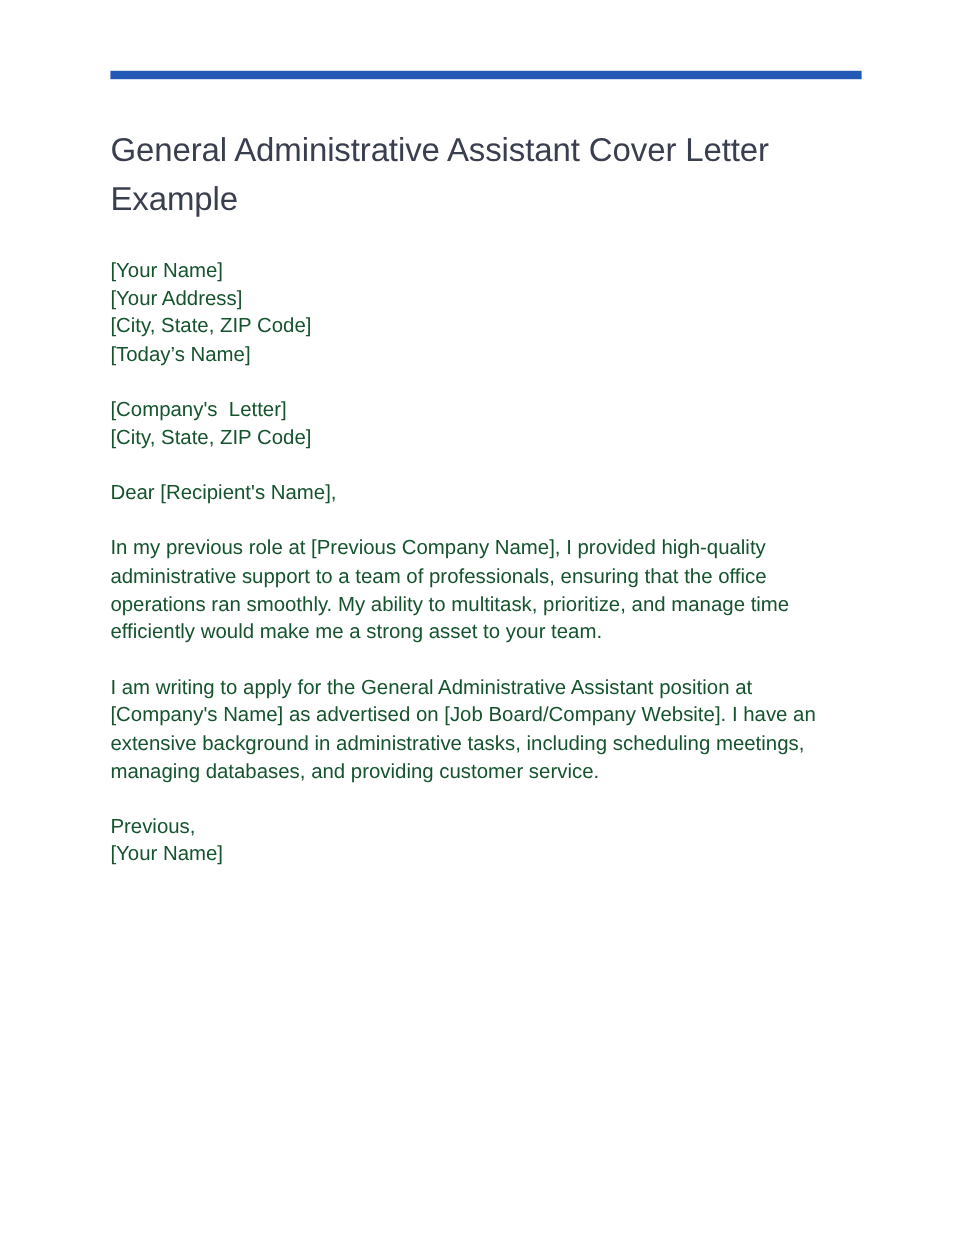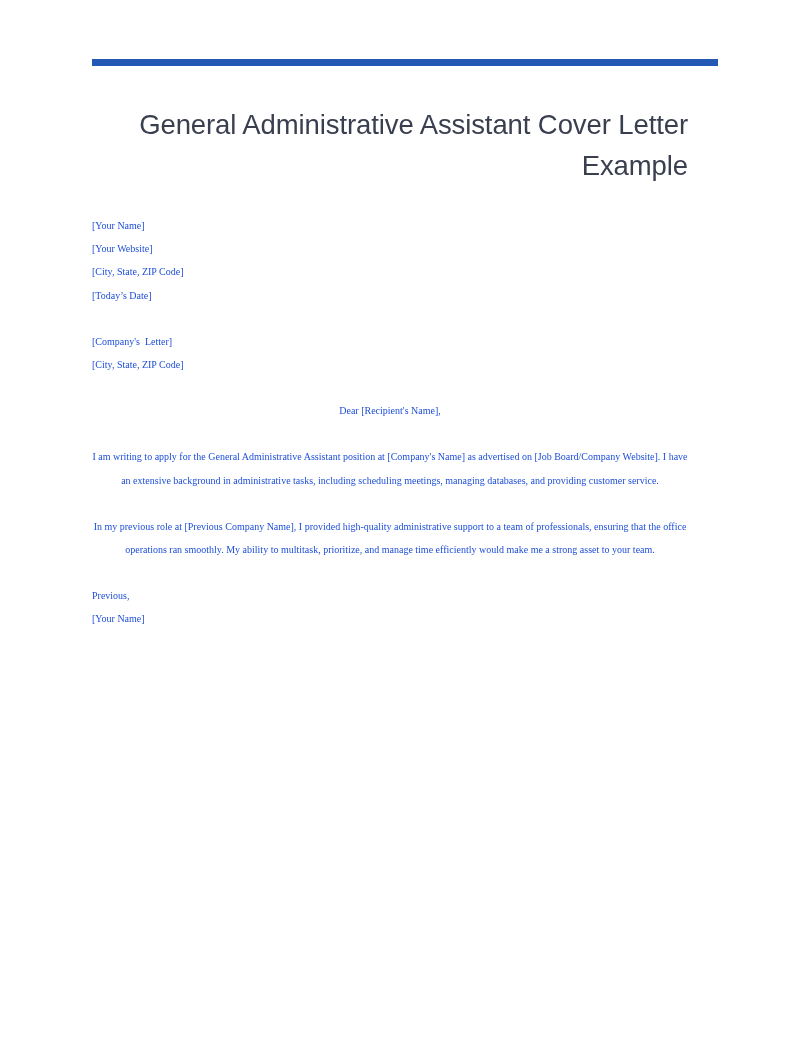--- a/index.html
+++ b/index.html
@@ -35,86 +35,85 @@
     width: 626px;
     height: 7px;
     background: #2458b5;
   }
 
   .doc-title {
     margin: 0;
     padding: 0;
     margin-top: 38px;
     width: 596px;
-    text-align: right;
+    text-align: left;
     font-family: "Liberation Sans", sans-serif;
     font-size: 27.5px;
     font-weight: 400;
     line-height: 41px;
     color: #3a3f4f;
     letter-spacing: -0.1px;
   }
 
   .letter-body {
     margin-top: 28px;
     width: 596px;
-    font-size: 10px;
+    font-size: 17px;
     line-height: 23.2px;
-    color: #1d4ed8;
-    font-family: Liberation Serif, serif;
+    color: #14532d;
   }
 
   .block {
     margin: 0 0 23px 0;
     padding: 0;
   }
 
   .block:last-child {
     margin-bottom: 0;
   }
 
   .line {
     display: block;
     white-space: pre-wrap;
   }
 
   .para {
     margin: 0 0 23px 0;
     padding: 0;
-    text-align: center;
+    text-align: left;
   }
 </style>
 </head>
 <body>
 
 <div class="page">
   <div class="content">
 
     <div class="header-rule"></div>
 
     <h1 class="doc-title">General Administrative Assistant Cover Letter Example</h1>
 
     <div class="letter-body">
 
       <div class="block">
         <span class="line">[Your Name]</span>
-        <span class="line">[Your Website]</span>
+        <span class="line">[Your Address]</span>
         <span class="line">[City, State, ZIP Code]</span>
-        <span class="line">[Today’s Date]</span>
+        <span class="line">[Today’s Name]</span>
       </div>
 
       <div class="block">
         <span class="line">[Company's  Letter]</span>
         <span class="line">[City, State, ZIP Code]</span>
       </div>
 
       <p class="para">Dear [Recipient's Name],</p>
 
+      <p class="para">In my previous role at [Previous Company Name], I provided high-quality administrative support to a team of professionals, ensuring that the office operations ran smoothly. My ability to multitask, prioritize, and manage time efficiently would make me a strong asset to your team.</p>
       <p class="para">I am writing to apply for the General Administrative Assistant position at [Company's Name] as advertised on [Job Board/Company Website]. I have an extensive background in administrative tasks, including scheduling meetings, managing databases, and providing customer service.</p>
-      <p class="para">In my previous role at [Previous Company Name], I provided high-quality administrative support to a team of professionals, ensuring that the office operations ran smoothly. My ability to multitask, prioritize, and manage time efficiently would make me a strong asset to your team.</p>
 
       <div class="block">
         <span class="line">Previous,</span>
         <span class="line">[Your Name]</span>
       </div>
 
     </div>
   </div>
 </div>
 

